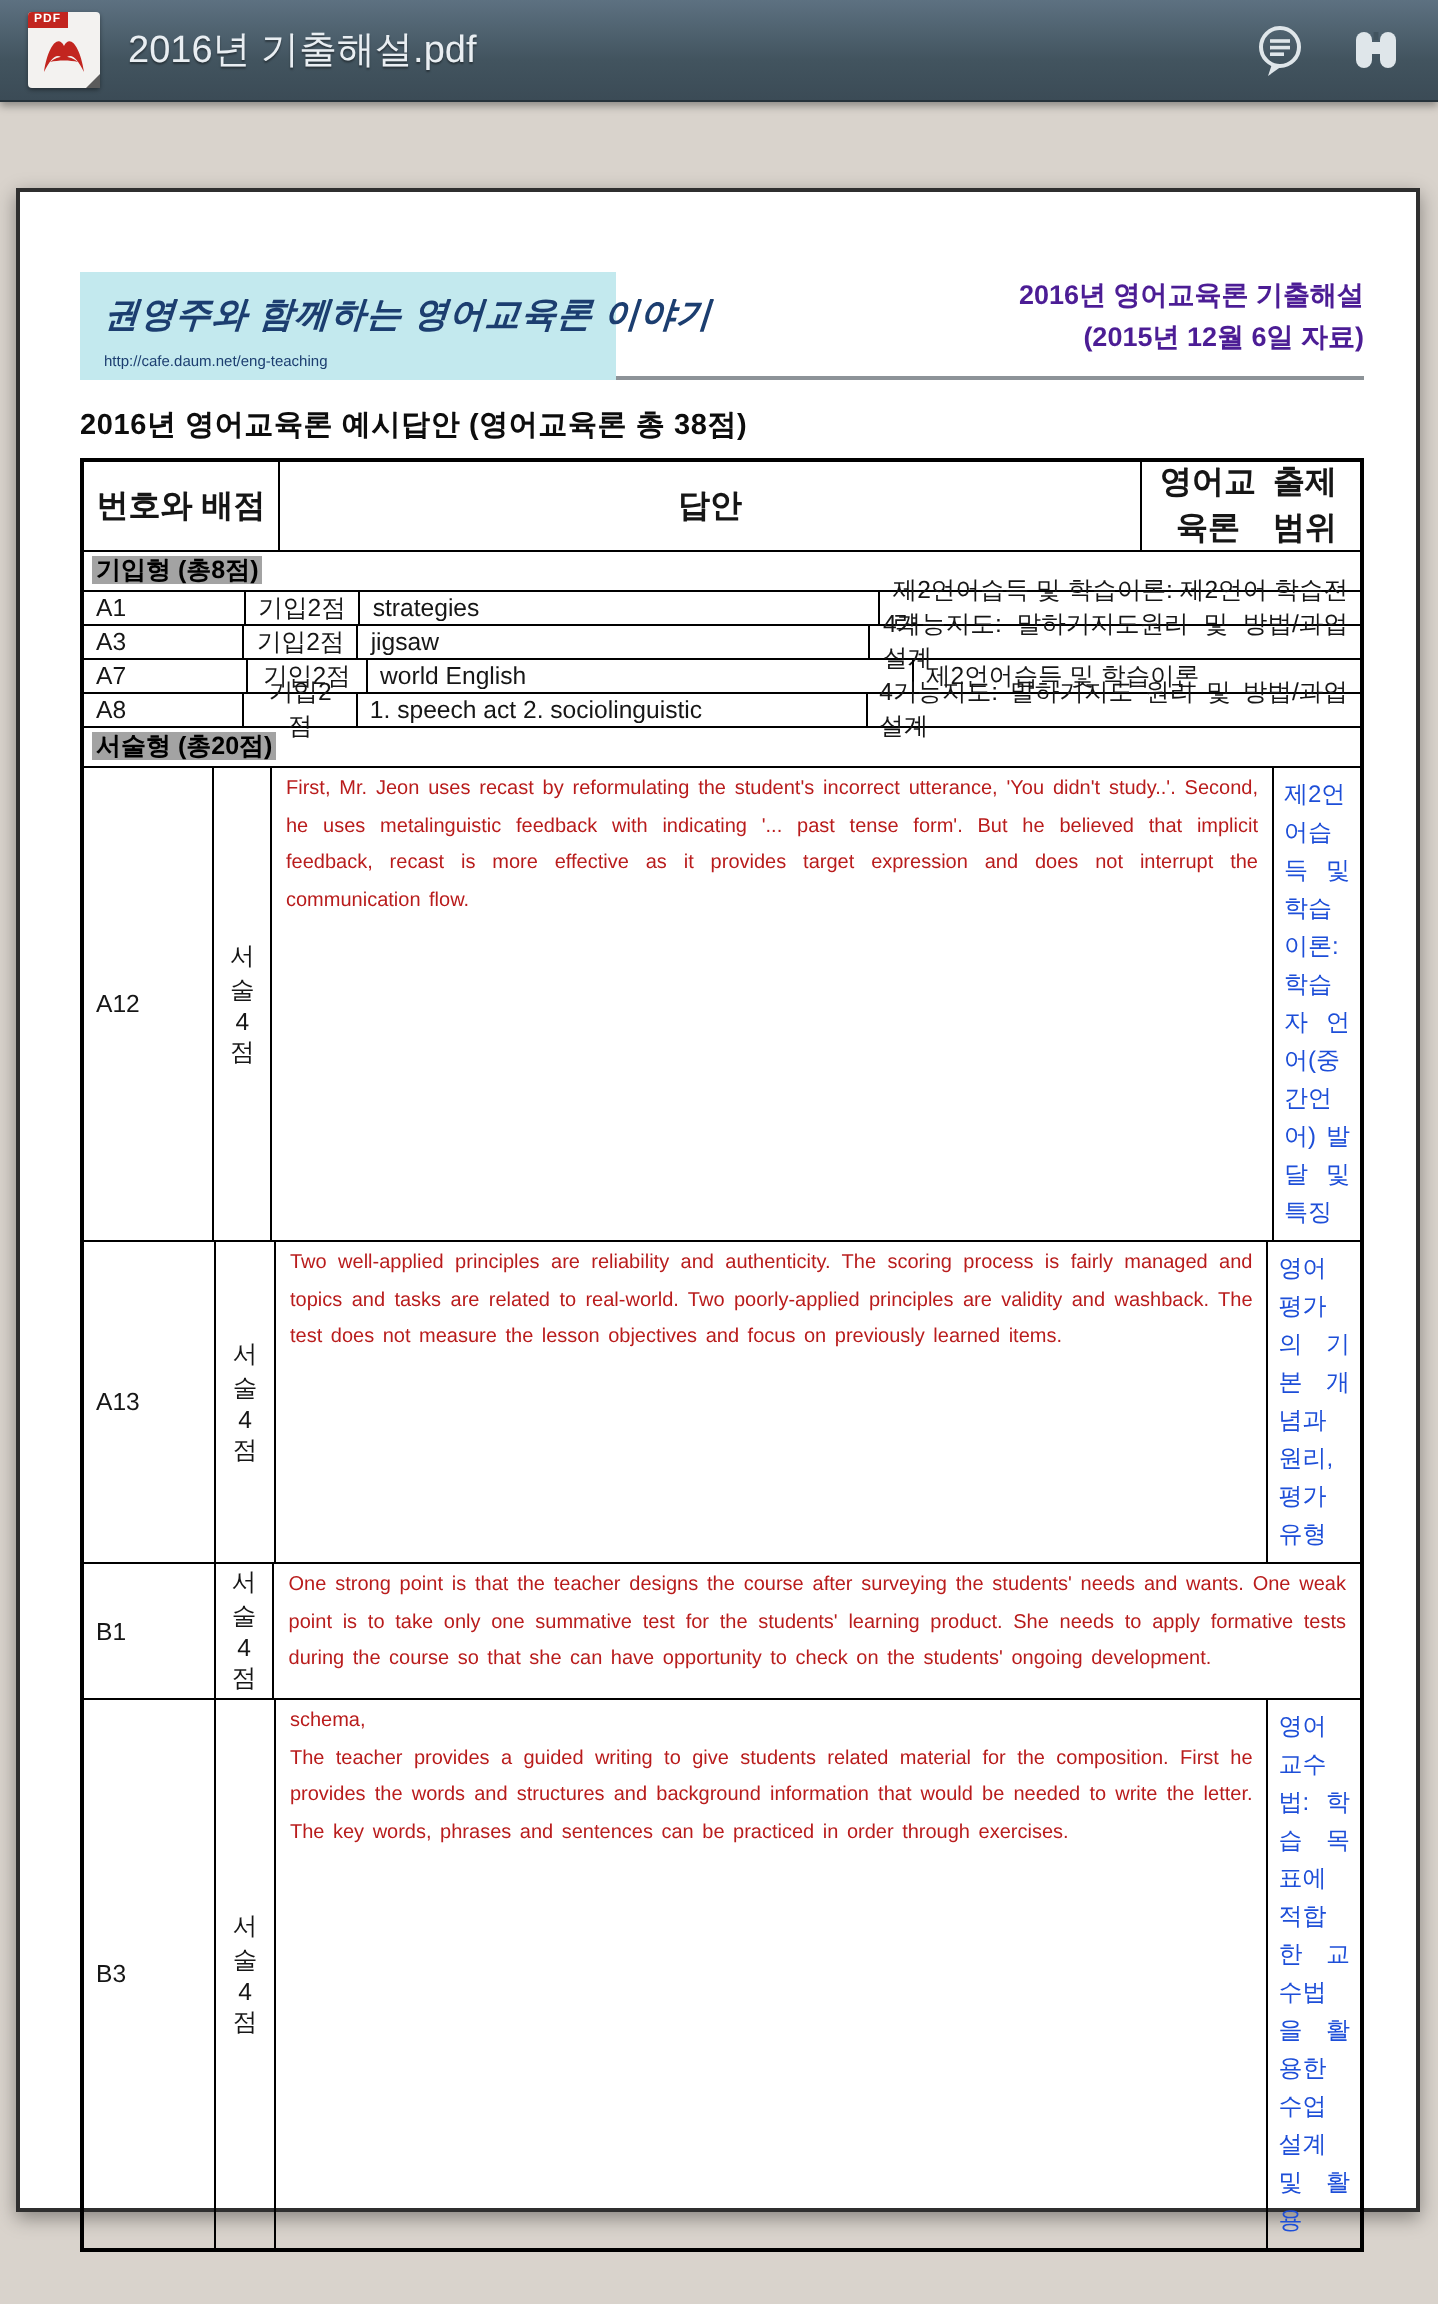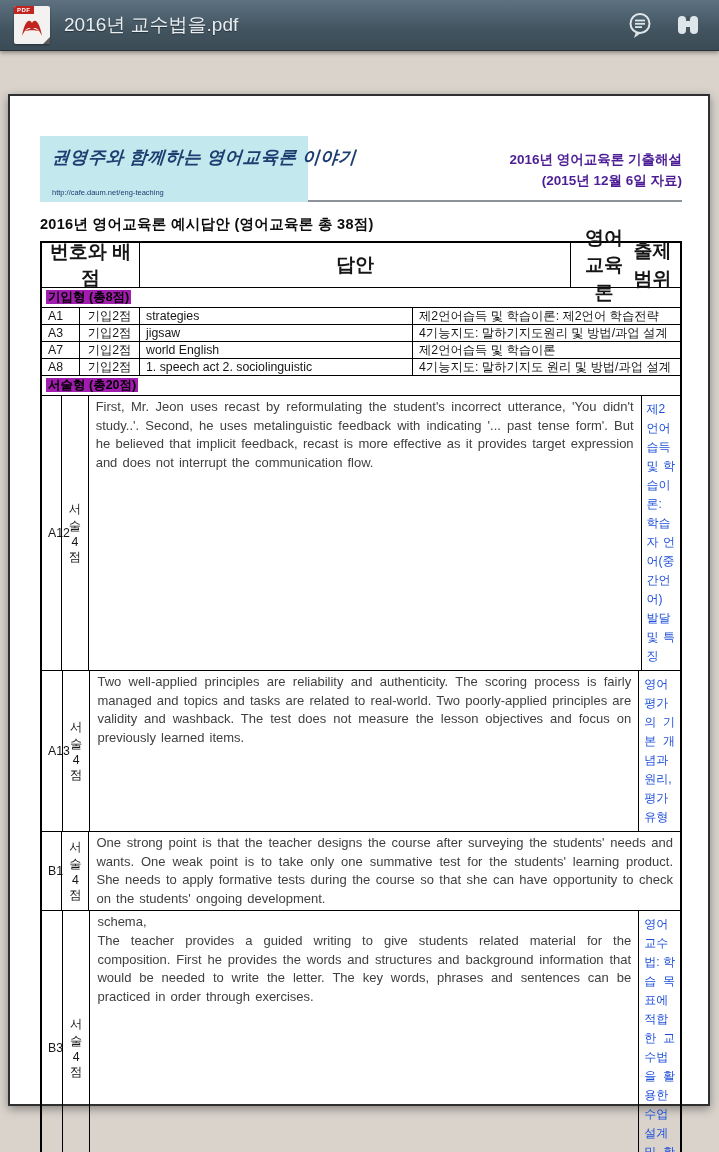--- a/index.html
+++ b/index.html
@@ -48,49 +48,49 @@
     border-bottom:2px solid #8d9398;padding-bottom:0;
   }
   .logo-box{
     background:#c3e9ee;padding:9px 14px 5px 12px;width:268px;box-sizing:border-box;
     margin-bottom:-2px;
   }
   .logo-title{
     color:#1c3e70;font-weight:bold;font-style:italic;font-size:17.5px;
     letter-spacing:.5px;white-space:nowrap;transform:skewX(-4deg);
   }
-  .logo-url{color:#1c3e70;font-size:7.5px;margin-top:19px;}
+  .logo-url{color:#1c3e70;font-size:7.5px;margin-top:7px;}
   .hdr-right{text-align:right;font-weight:bold;font-size:13.5px;line-height:1.55;color:#4c1d95;padding-bottom:8px;}
   
   .doc-title{
     text-align:left;font-weight:bold;font-size:14.5px;color:#0d0d0d;
     margin:13px 0 7px 0;letter-spacing:.3px;
   }
   
   .tbl{border:2px solid #000;font-size:12.3px;color:#161616;}
   .trow{display:flex;border-top:1px solid #000;align-items:stretch;}
   .trow:first-child{border-top:none;}
   .cell{border-left:1px solid #000;box-sizing:border-box;padding:1px 6px;min-width:0;}
   .cell:first-child{border-left:none;}
   .cc{display:flex;align-items:center;justify-content:center;text-align:center;}
-  .thead{height:44px;font-weight:bold;font-size:19px;}
+  .thead{height:44px;font-weight:bold;font-size:16px;}
   .c-no{width:97px;}
   .c-ans{flex:1 1 auto;}
   .c-scope{width:110px;}
   .th-scope{line-height:1.45;}
   .section-row{padding:1px 4px;border-top:1px solid #000;}
-  .hl{background:#a21caf;font-weight:bold;font-size:12.5px;padding:0 2px;color:#000;}
+  .hl{background:#a3a3a3;font-weight:bold;font-size:12.5px;padding:0 2px;color:#000;}
   .c-id{width:37px;justify-content:flex-start;padding-left:6px;display:flex;align-items:center;}
-  .c-score{width:60px;}
+  .c-score{width:60px;margin-left:44px;}
   .c-fans{width:273px;display:flex;align-items:center;}
   .c-fscope{flex:1 1 auto;display:flex;align-items:center;text-align:justify;}
   .fill-row{height:16px;}
   .essay-ans{
     flex:1 1 auto;padding:2px 7px;text-align:justify;line-height:18.6px;
-    font-size:13px;color:#404040;white-space:pre-line;word-spacing:1.5px;
+    font-size:10px;color:#b91c1c;white-space:pre-line;word-spacing:1.5px;
   }
   .essay-scope{
     width:110px;padding:4px 5px;font-size:12px;line-height:19px;
     text-align:justify;color:#1d4ed8;
   }
   .c-eid{width:37px;display:flex;align-items:center;padding-left:6px;}
   
   .spacer{flex:1 1 auto;}
 </style>
 </head>
@@ -98,21 +98,21 @@
 
 <div class="app-bar">
   <div class="pdf-icon">
     <span class="pdf-ribbon">PDF</span>
     <svg width="36" height="38" viewBox="0 0 36 38">
       <path d="M8 30 C10 17 15 11 18 17 C21 11 26 17 28 30 C24 22 21 20 18 24 C15 20 12 22 8 30 Z" fill="#c2251f"></path>
       <path d="M11 25 C15 21.5 21 21.5 25 25 C21 24 15 24 11 25 Z" fill="#c2251f"></path>
     </svg>
     <span class="pdf-fold"></span>
   </div>
-  <div class="app-title">2016년 교수법을.pdf</div>
+  <div class="app-title">2016년 기출해설.pdf</div>
   <div class="bar-icon">
     <svg width="28" height="28" viewBox="0 0 28 28">
       <circle cx="14" cy="12.5" r="9.5" fill="none" stroke="#dfe6ea" stroke-width="2"></circle>
       <path d="M10 21 L8 27 L15 22 Z" fill="#dfe6ea"></path>
       <line x1="9" y1="9.5" x2="19" y2="9.5" stroke="#dfe6ea" stroke-width="1.8"></line>
       <line x1="9" y1="12.8" x2="19" y2="12.8" stroke="#dfe6ea" stroke-width="1.8"></line>
       <line x1="9" y1="16.1" x2="16" y2="16.1" stroke="#dfe6ea" stroke-width="1.8"></line>
     </svg>
   </div>
   <div class="bar-icon">

